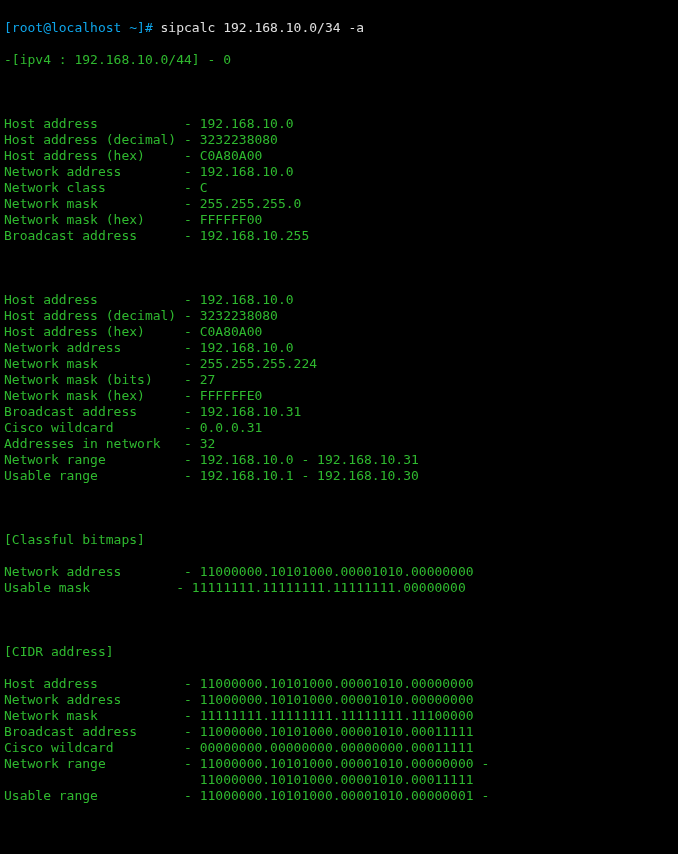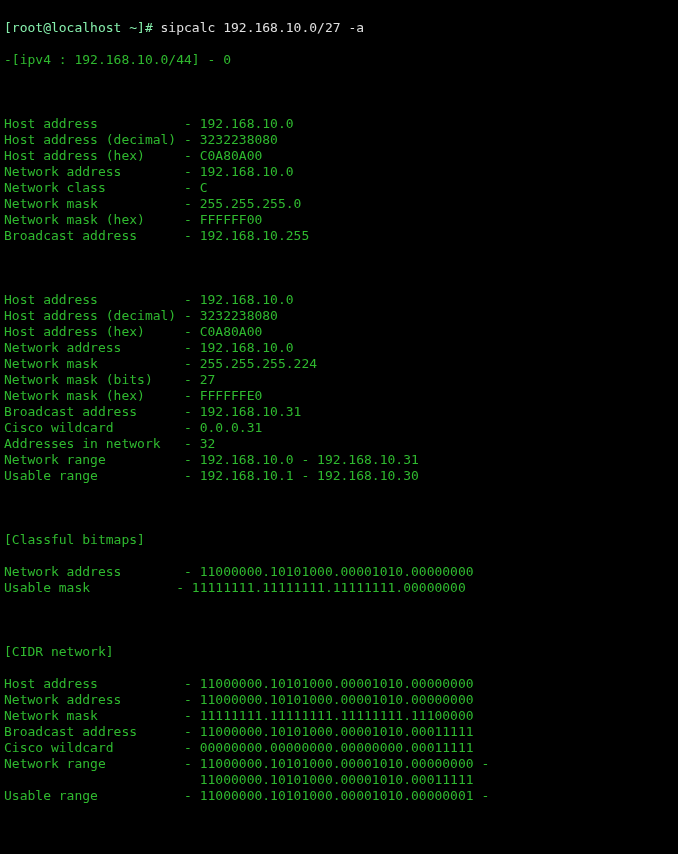--- a/index.html
+++ b/index.html
@@ -9,36 +9,36 @@
     font-family: "Menlo", "Consolas", "DejaVu Sans Mono", monospace;
     font-size: 13px;
     line-height: 16px;
     color: #2fb92f;
     width: 678px;
   }
   .terminal {
     padding: 4px;
     white-space: pre;
   }
-  .prompt-user { color: #86efac; }
+  .prompt-user { color: #0ea5e9; }
   .prompt-cursor { color: #e0e0e0; }
   .command { color: #e0e0e0; }
   .row { display: block; }
 </style>
 </head>
 <body>
 
 <div class="terminal">
-<span class="row"><span class="prompt-user">[root@localhost ~]#</span><span class="prompt-cursor"> </span><span class="command">sipcalc 192.168.10.0/27 -a</span></span>
+<span class="row"><span class="prompt-user">[root@localhost ~]#</span><span class="prompt-cursor"> </span><span class="command">sipcalc 192.168.10.0/34 -a</span></span>
 <span class="row">-[ipv4 : 192.168.10.0/44] - 0</span>
 <span class="row">&nbsp;</span>
 <div id="classful-rows"><span class="row">Host address           - 192.168.10.0</span><span class="row">Host address (decimal) - 3232238080</span><span class="row">Host address (hex)     - C0A80A00</span><span class="row">Network address        - 192.168.10.0</span><span class="row">Network class          - C</span><span class="row">Network mask           - 255.255.255.0</span><span class="row">Network mask (hex)     - FFFFFF00</span><span class="row">Broadcast address      - 192.168.10.255</span></div>
 <span class="row">&nbsp;</span>
 <div id="cidr-rows"><span class="row">Host address           - 192.168.10.0</span><span class="row">Host address (decimal) - 3232238080</span><span class="row">Host address (hex)     - C0A80A00</span><span class="row">Network address        - 192.168.10.0</span><span class="row">Network mask           - 255.255.255.224</span><span class="row">Network mask (bits)    - 27</span><span class="row">Network mask (hex)     - FFFFFFE0</span><span class="row">Broadcast address      - 192.168.10.31</span><span class="row">Cisco wildcard         - 0.0.0.31</span><span class="row">Addresses in network   - 32</span><span class="row">Network range          - 192.168.10.0 - 192.168.10.31</span><span class="row">Usable range           - 192.168.10.1 - 192.168.10.30</span></div>
 <span class="row">&nbsp;</span>
 <span class="row">[Classful bitmaps]</span>
 <div id="classful-bitmaps-rows"><span class="row">Network address        - 11000000.10101000.00001010.00000000</span><span class="row">Usable mask           - 11111111.11111111.11111111.00000000</span></div>
 <span class="row">&nbsp;</span>
-<span class="row">[CIDR network]</span>
+<span class="row">[CIDR address]</span>
 <div id="cidr-bitmaps-rows"><span class="row">Host address           - 11000000.10101000.00001010.00000000</span><span class="row">Network address        - 11000000.10101000.00001010.00000000</span><span class="row">Network mask           - 11111111.11111111.11111111.11100000</span><span class="row">Broadcast address      - 11000000.10101000.00001010.00011111</span><span class="row">Cisco wildcard         - 00000000.00000000.00000000.00011111</span><span class="row">Network range          - 11000000.10101000.00001010.00000000 -</span><span class="row">                         11000000.10101000.00001010.00011111</span><span class="row">Usable range           - 11000000.10101000.00001010.00000001 -</span></div>
 
 
 </div>
 
 </body></html>

